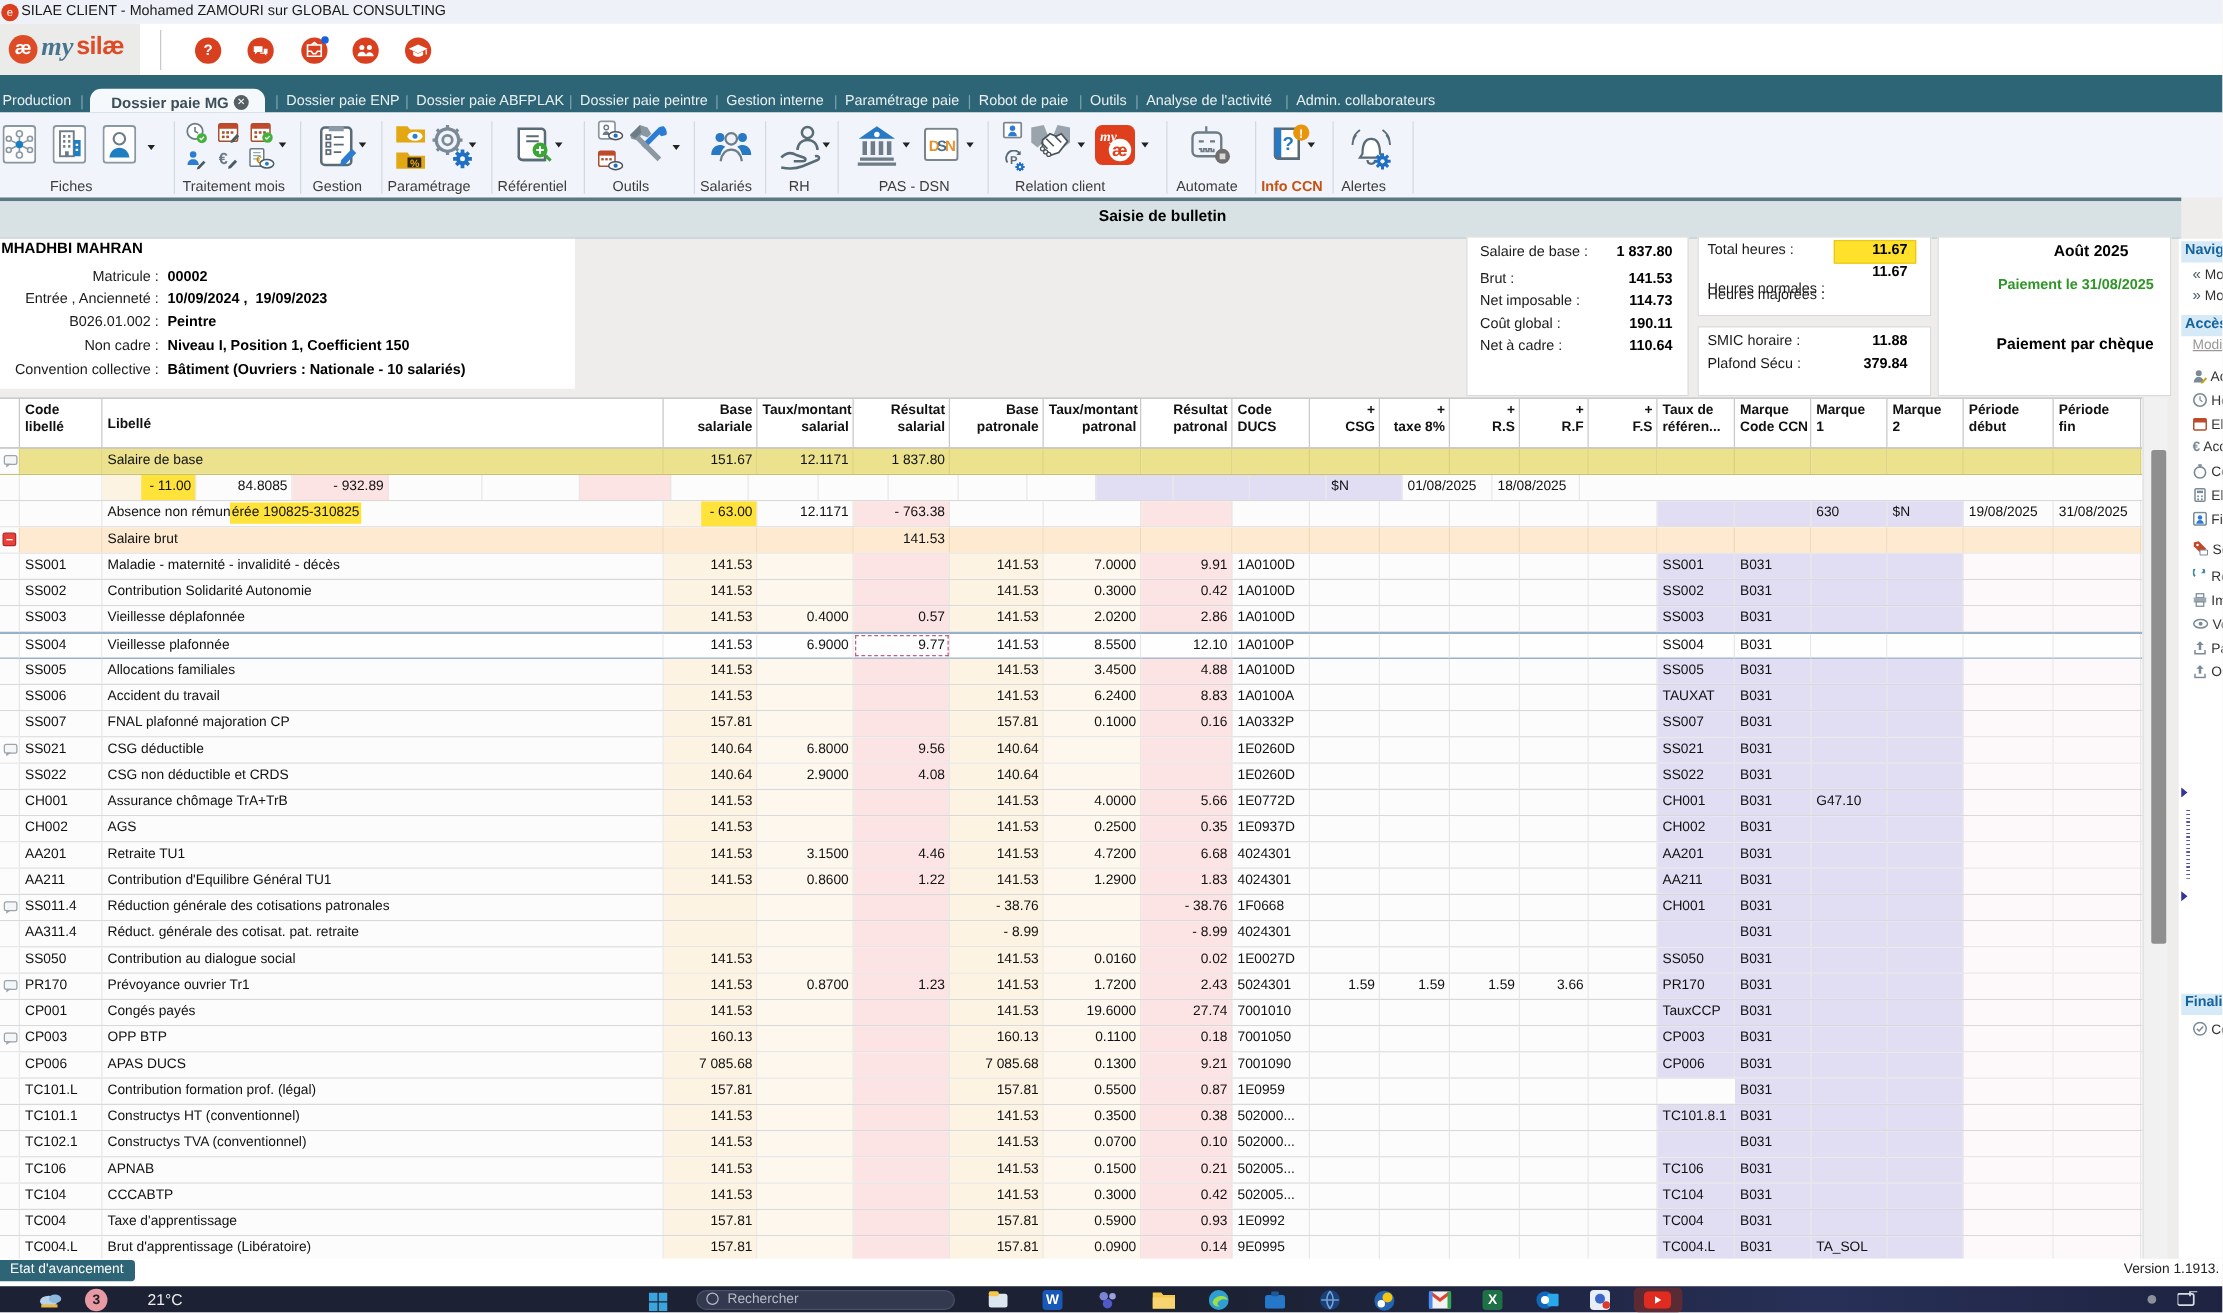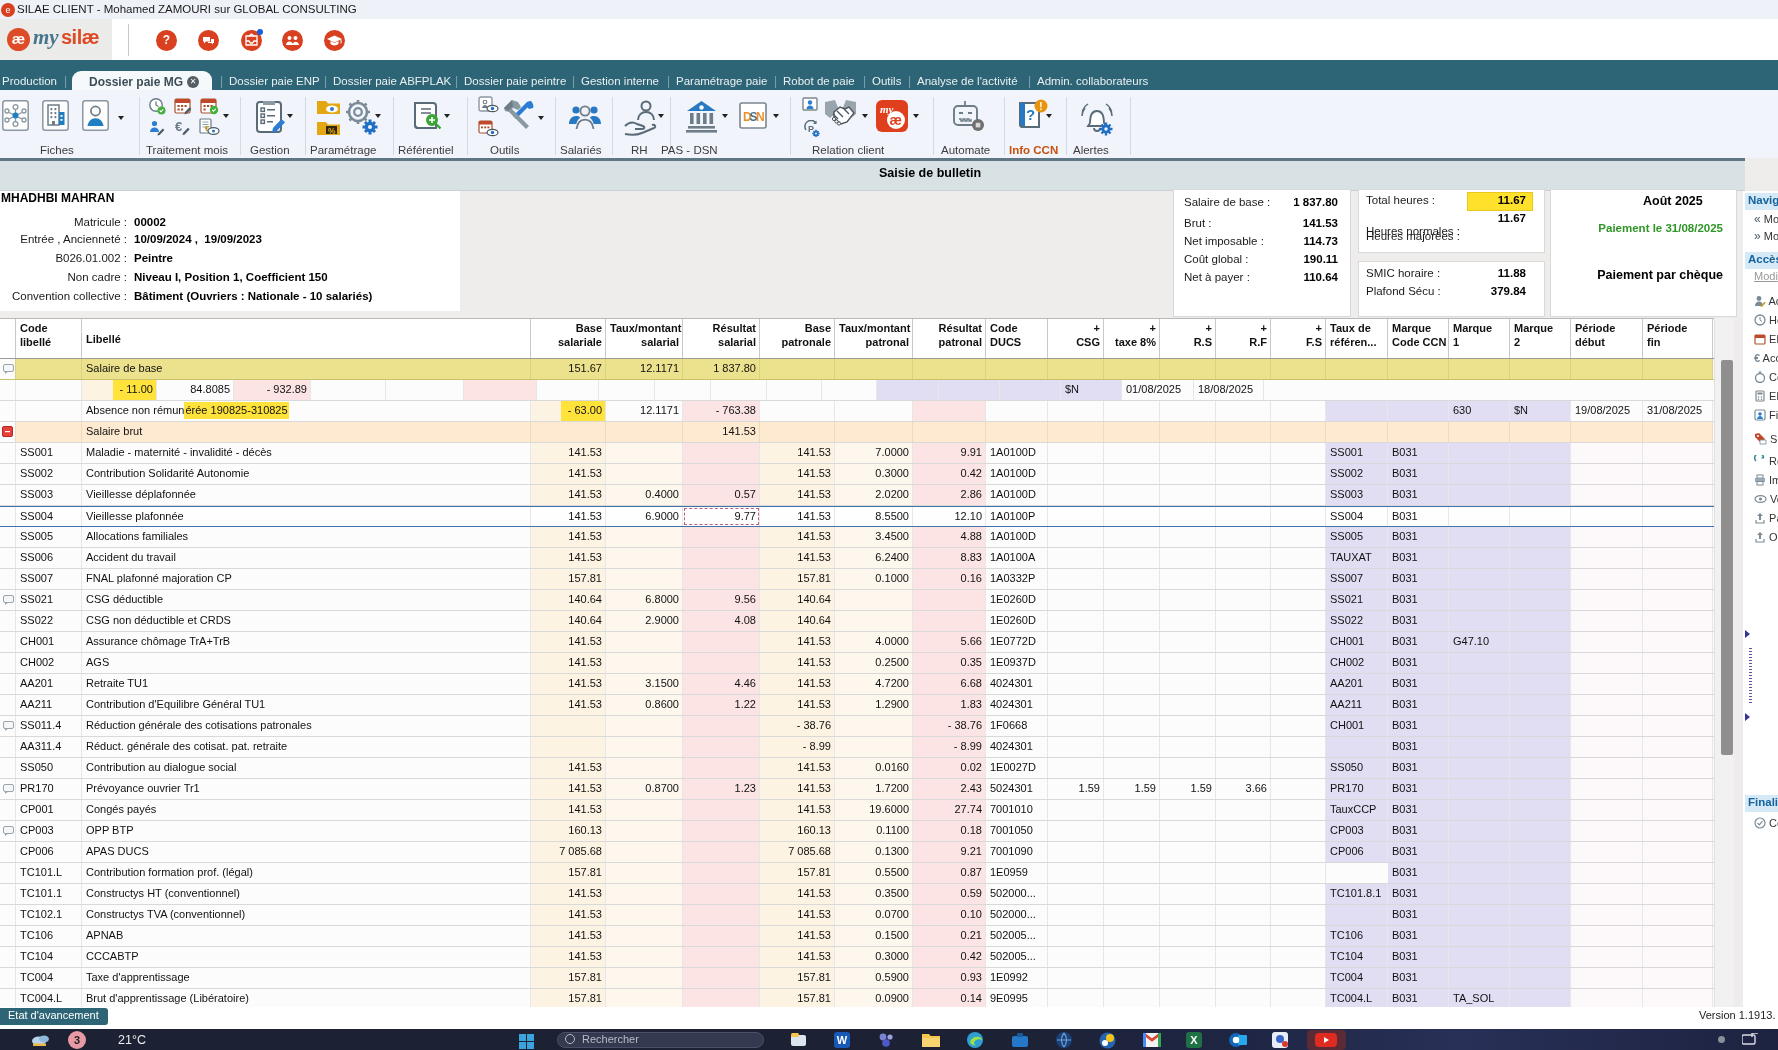--- a/index.html
+++ b/index.html
@@ -144,21 +144,21 @@
 <div class="abs rsep" style="left:1066px;"></div>
 <div class="abs rsep" style="left:1130px;"></div>
 <div class="abs rlabel" style="left:40px;">Fiches</div>
 <div class="abs rlabel" style="left:146px;">Traitement mois</div>
 <div class="abs rlabel" style="left:250px;">Gestion</div>
 <div class="abs rlabel" style="left:310px;">Paramétrage</div>
 <div class="abs rlabel" style="left:398px;">Référentiel</div>
 <div class="abs rlabel" style="left:490px;">Outils</div>
 <div class="abs rlabel" style="left:560px;">Salariés</div>
 <div class="abs rlabel" style="left:631px;">RH</div>
-<div class="abs rlabel" style="left:661px;text-align:right;">PAS - DSN</div>
+<div class="abs rlabel" style="left:703px;text-align:right;">PAS - DSN</div>
 <div class="abs rlabel" style="left:812px;">Relation client</div>
 <div class="abs rlabel" style="left:941px;">Automate</div>
 <div class="abs rlabel" style="left:1009px;color:#c6500f;font-weight:bold;">Info CCN</div>
 <div class="abs rlabel" style="left:1073px;">Alertes</div>
 
 <div class="abs" style="left:2px;top:100px;">
     <svg width="27" height="31" viewBox="0 0 27 31">
       <rect x="0.8" y="0.8" width="25.4" height="29.4" rx="2.5" fill="#fdfdfd" stroke="#8a98a2" stroke-width="1.5"></rect>
       <g fill="none" stroke="#8a98a2" stroke-width="1.3">
         <circle cx="13.5" cy="7" r="2.4"></circle>
@@ -494,21 +494,21 @@
 <div class="abs empval" style="top:290px;">Bâtiment (Ouvriers : Nationale - 10 salariés)</div>
 <div class="abs sbox" style="left:1173px;top:189px;width:178px;height:128px;"></div>
 <div class="abs sl" style="left:1184px;top:196px;">Salaire de base :</div>
 <div class="abs sv" style="left:1238px;top:196px;width:100px;">1 837.80</div>
 <div class="abs sl" style="left:1184px;top:217px;">Brut :</div>
 <div class="abs sv" style="left:1238px;top:217px;width:100px;">141.53</div>
 <div class="abs sl" style="left:1184px;top:235px;">Net imposable :</div>
 <div class="abs sv" style="left:1238px;top:235px;width:100px;">114.73</div>
 <div class="abs sl" style="left:1184px;top:253px;">Coût global :</div>
 <div class="abs sv" style="left:1238px;top:253px;width:100px;">190.11</div>
-<div class="abs sl" style="left:1184px;top:271px;">Net à payer :</div>
+<div class="abs sl" style="left:1184px;top:271px;">Net à cadre :</div>
 <div class="abs sv" style="left:1238px;top:271px;width:100px;">110.64</div>
 <div class="abs sbox" style="left:1358px;top:189px;width:187px;height:64px;"></div>
 <div class="abs" style="left:1467px;top:191.5px;width:66px;height:19px;background:#ffe12b;border:1px solid #e8c81e;"></div>
 <div class="abs sl" style="left:1366px;top:194px;">Total heures :</div>
 <div class="abs sv" style="left:1426px;top:194px;width:100px;">11.67</div>
 <div class="abs sl" style="left:1366px;top:225px;">Heures normales :</div>
 <div class="abs sv" style="left:1426px;top:212px;width:100px;">11.67</div>
 <div class="abs sl" style="left:1366px;top:230px;">Heures majorées :</div>
 <div class="abs sbox" style="left:1358px;top:261px;width:187px;height:56px;"></div>
 <div class="abs sl" style="left:1366px;top:267px;">SMIC horaire :</div>
@@ -1131,21 +1131,21 @@
     </div>
     <div class="row">
       <div class="c" style="width:16px;padding:0;background:#fcfcfc;"></div>
       <div class="c" style="width:66px;">TC101.1</div>
       <div class="c" style="width:449px;">Constructys HT (conventionnel)</div>
       <div class="c n cs" style="width:75px;">141.53</div>
       <div class="c n csl" style="width:77px;"></div>
       <div class="c n pk" style="width:77px;"></div>
       <div class="c n cs" style="width:75px;">141.53</div>
       <div class="c n csl" style="width:78px;">0.3500</div>
-      <div class="c n pk" style="width:73px;">0.59</div>
+      <div class="c n pk" style="width:73px;">0.38</div>
       <div class="c" style="width:62px;">502000...</div>
       <div class="c n" style="width:56px;"></div>
       <div class="c n" style="width:56px;"></div>
       <div class="c n" style="width:56px;"></div>
       <div class="c n" style="width:55px;"></div>
       <div class="c n" style="width:55px;"></div>
       <div class="c pu" style="width:62px;">TC101.8.1</div>
       <div class="c pu" style="width:61px;">B031</div>
       <div class="c pu" style="width:61px;"></div>
       <div class="c pu" style="width:61px;"></div>

